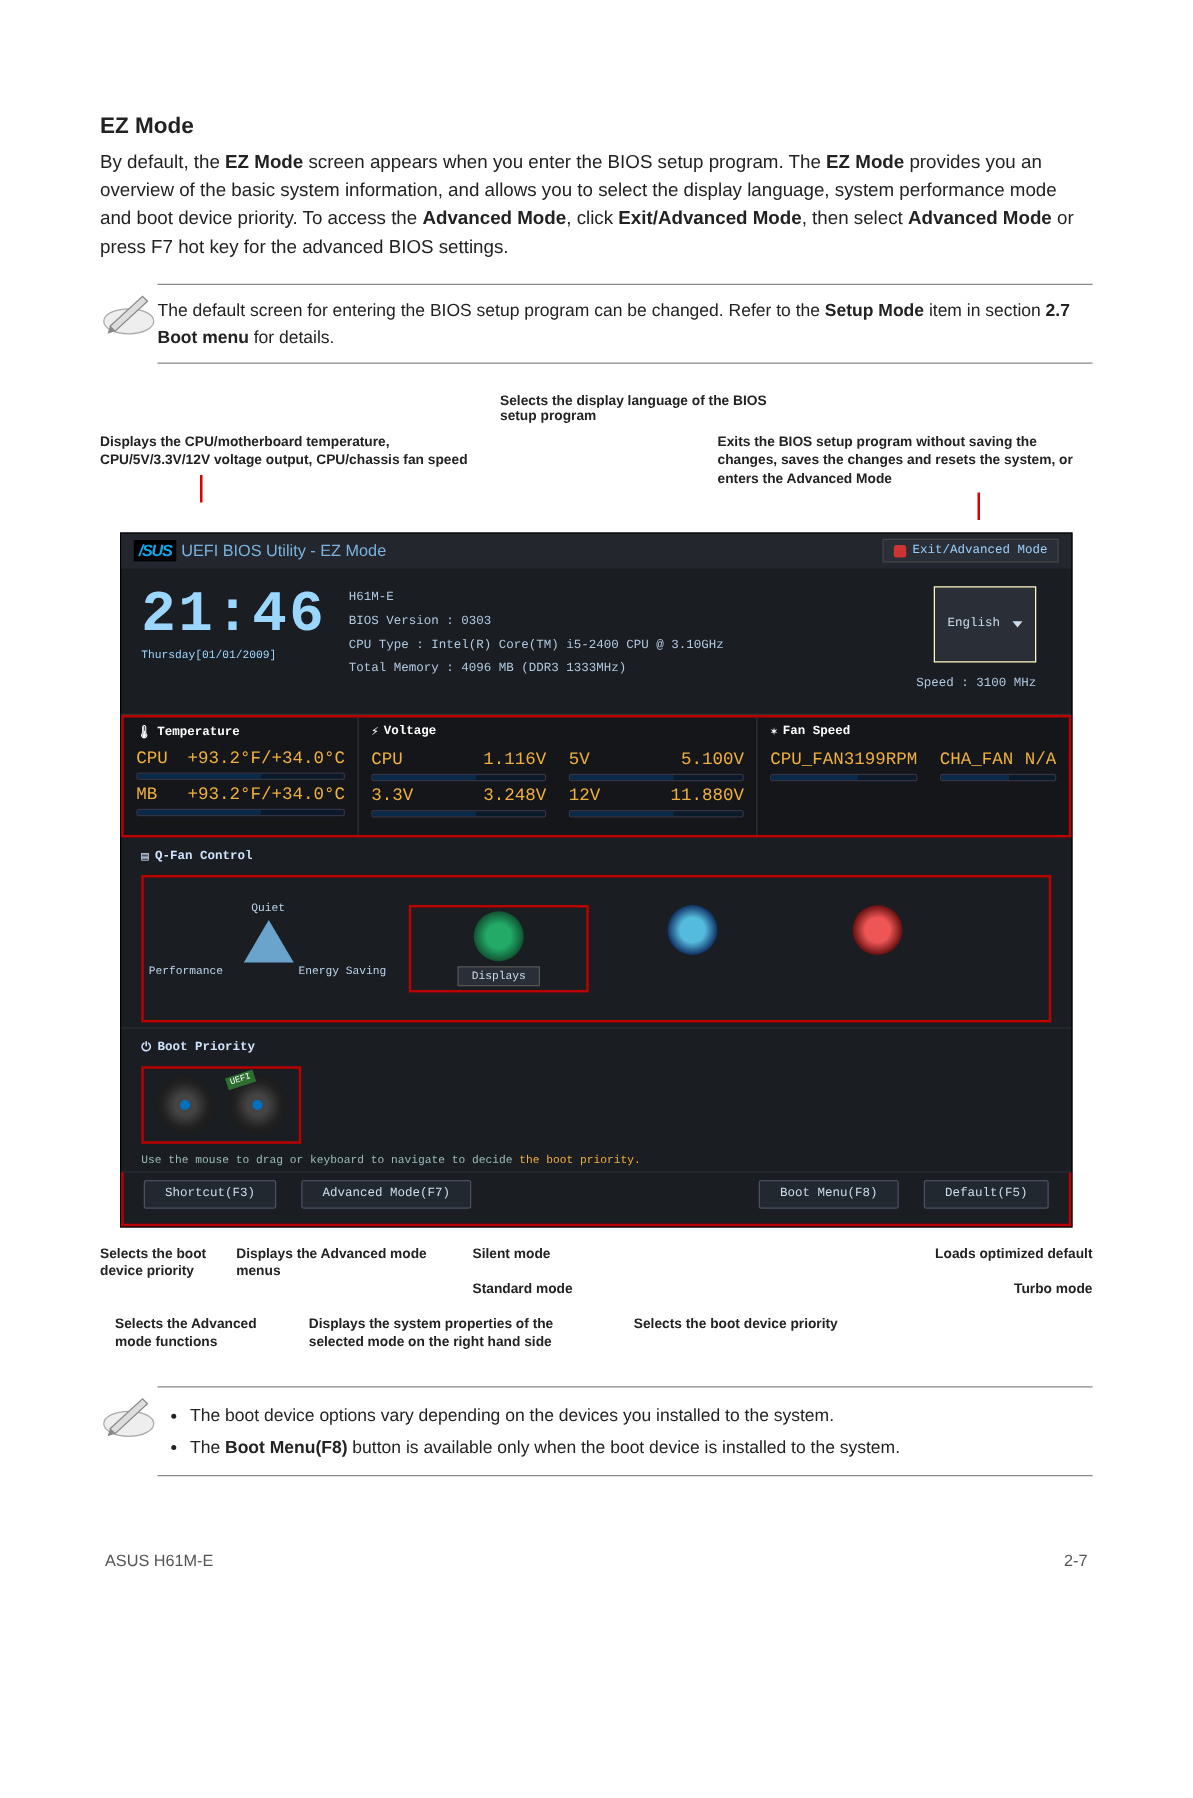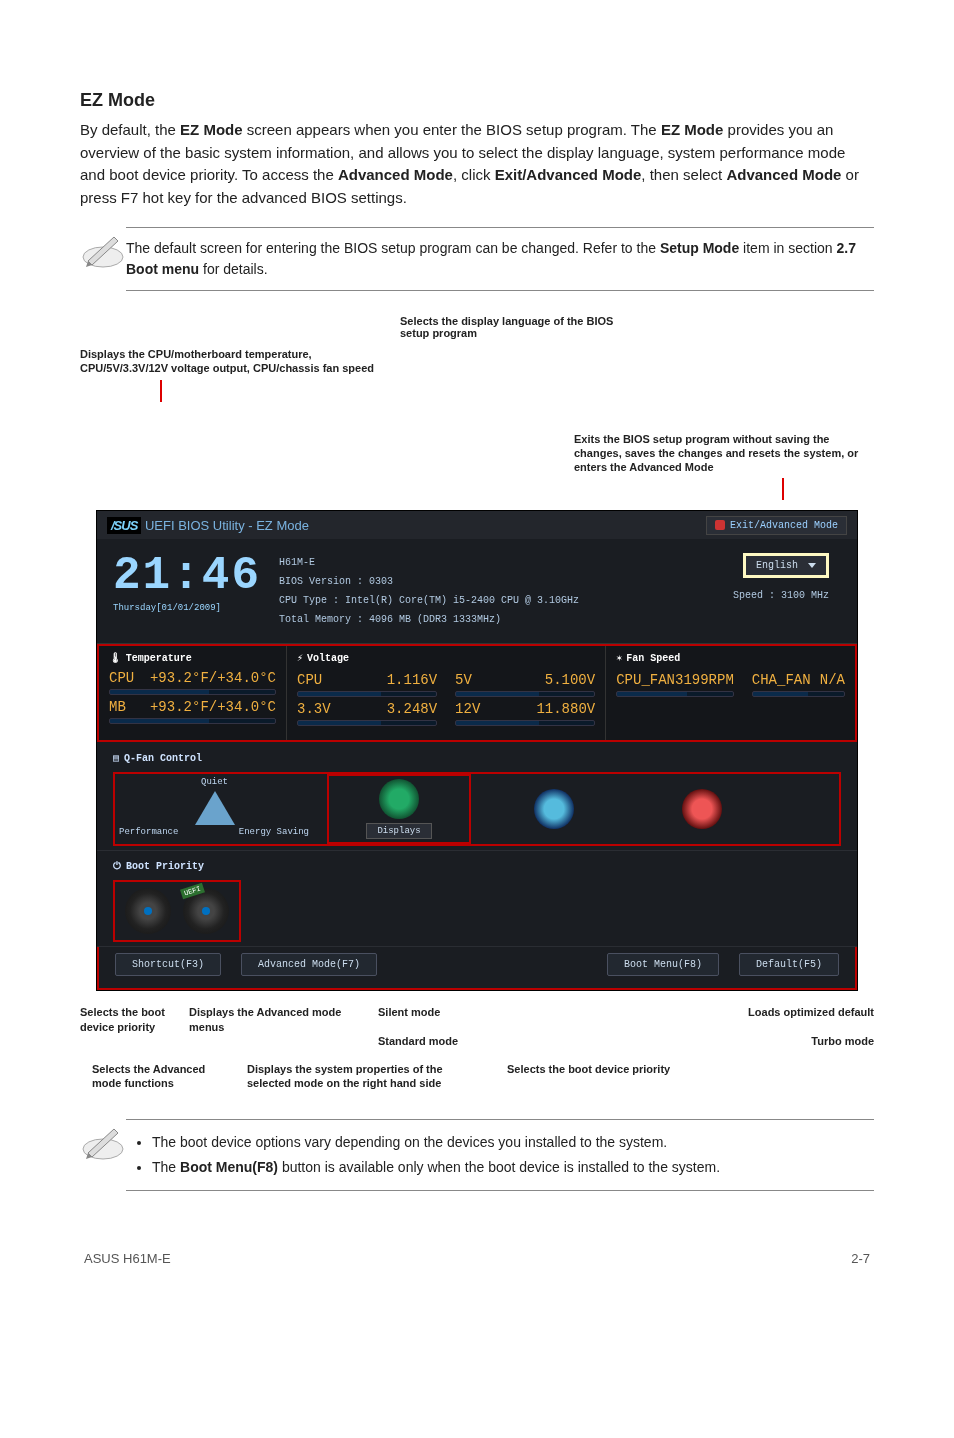--- a/index.html
+++ b/index.html
@@ -8,55 +8,55 @@
   .section-title { font-size: 18px; font-weight: bold; margin-bottom: 8px; }
   .body-text { font-size: 15px; line-height: 1.5; margin-bottom: 18px; }
   .body-text .bold { font-weight: bold; }
   .note-row { display: flex; align-items: flex-start; margin-bottom: 14px; }
   .note-icon { width: 46px; height: 46px; flex-shrink: 0; }
   .note-text { font-size: 14px; line-height: 1.5; border-top: 1px solid #888; border-bottom: 1px solid #888; padding: 10px 0; flex: 1; }
   .note-list { font-size: 14px; line-height: 1.8; border-top: 1px solid #888; border-bottom: 1px solid #888; padding: 10px 0 10px 16px; flex: 1; }
   .note-list li { list-style: disc; margin-left: 10px; }
 
   .callout-area { position: relative; margin-top: 24px; }
-  .callout-top { display: flex; gap: 30px; font-size: 11px; font-weight: bold; line-height: 1.3; margin-bottom: 10px; flex-direction: column; }
+  .callout-top { display: flex; gap: 30px; font-size: 11px; font-weight: bold; line-height: 1.3; margin-bottom: 10px; }
   .callout-col { flex: 1; position: relative; }
   .callout-center { text-align: left; max-width: 230px; margin-left: 60px; margin-bottom: 8px; font-size: 11px; font-weight: bold; }
   .callout-line-red { width: 2px; background: #d00; height: 22px; margin-top: 4px; margin-left: 80px; }
   .callout-line-red.right { margin-left: auto; margin-right: 90px; }
 
   .bios { width: 762px; margin: 0 auto; background: #1a1d22; color: #d0d0d0; font-family: "Courier New", monospace; font-size: 11px; border: 1px solid #000; position: relative; }
   .bios-header { background: #23262c; display: flex; justify-content: space-between; align-items: center; padding: 4px 10px; height: 28px; }
   .bios-logo { font-family: Arial, sans-serif; font-size: 13px; color: #7ab3e0; }
-  .bios-logo .brand { font-weight: bold; color: #7dd3fc; background: #000; padding: 1px 4px; font-style: italic; letter-spacing: -1px; }
+  .bios-logo .brand { font-weight: bold; color: #0ea5e9; background: #000; padding: 1px 4px; font-style: italic; letter-spacing: -1px; }
   .exit-btn { background: #2a2e36; border: 1px solid #444; color: #9bd0ff; padding: 3px 8px; font-size: 10px; display: flex; align-items: center; gap: 5px; }
   .exit-icon { width: 10px; height: 10px; background: #c33; border-radius: 2px; }
 
   .bios-info { display: flex; padding: 14px 16px; gap: 18px; align-items: flex-start; border-bottom: 1px solid #333; }
   .clock { font-family: "Digital", "Courier New", monospace; color: #9bd6ff; font-size: 46px; font-weight: bold; letter-spacing: 2px; line-height: 1; text-align: center; }
   .clock-label { font-size: 9px; color: #9bd6ff; margin-top: 4px; }
   .info-col { color: #b0c8e0; font-size: 10px; line-height: 1.9; }
   .info-right { margin-left: auto; text-align: right; padding-right: 12px; }
-  .lang-select { background: #2a2e36; border: 3px solid #fef9c3; color: #cde; padding: 0 10px; font-size: 10px; display: inline-flex; align-items: center; gap: 10px; margin-bottom: 8px; }
+  .lang-select { background: #2a2e36; border: 1px solid #fef9c3; color: #cde; padding: 20px 10px; font-size: 10px; display: inline-flex; align-items: center; gap: 10px; margin-bottom: 8px; }
   .triangle-down { width:0; height:0; border-left:4px solid transparent; border-right:4px solid transparent; border-top:5px solid #cde; }
 
   .stats-row { display: flex; background: #14161a; border-top: 2px solid #b00; border-bottom: 2px solid #b00; }
   .stats-box { padding: 6px 10px 10px 10px; border-right: 1px solid #333; position: relative; }
   .stats-box.temp { width: 25%; border-left: 2px solid #b00; }
   .stats-box.volt { width: 42%; }
   .stats-box.fan { width: 33%; border-right: 2px solid #b00; }
   .stats-title { color: #fff; font-weight: bold; font-size: 10px; margin-bottom: 6px; display: flex; align-items: center; gap: 4px; }
   .stat-line { display: flex; justify-content: space-between; color: #f0b040; font-size: 14px; margin: 2px 0 6px 0; }
   .stat-bar { height: 6px; background: linear-gradient(to right, #0a2a4a 60%, #0a1a2a 60%); border: 1px solid #334; border-radius: 2px; margin-top: -3px; margin-bottom: 4px; }
   .volt-cols { display: flex; gap: 18px; }
   .volt-sub { flex:1; }
 
   .qfan { padding: 10px 16px 4px 16px; border-bottom: 1px solid #2a2d33; }
   .panel-title { color: #cfe3ff; font-size: 10px; font-weight: bold; margin-bottom: 8px; display:flex; align-items:center; gap:5px;}
-  .perf-row { display: flex; gap: 18px; align-items: center; border: 2px solid #b00; padding: 0 4px; }
+  .perf-row { display: flex; gap: 18px; border: 2px solid #b00; padding: 22px 4px; }
   .triangle-widget { width: 190px; height: 60px; position: relative; }
   .tw-label { position:absolute; font-size: 9px; color:#bcd4ee; }
   .tw-label.top { top: -2px; left: 82px; }
   .tw-label.left { bottom: 2px; left: 0; }
   .tw-label.right { bottom: 2px; right: 0; }
   .big-triangle { width:0;height:0;border-left:20px solid transparent;border-right:20px solid transparent;border-bottom:34px solid #6aa3cc;position:absolute;left:76px;top:12px;}
   .fan-icon { width: 40px; height: 40px; border-radius: 50%; position: relative; }
   .fan-icon.green { background: radial-gradient(circle,#2a6 35%,#153 70%); }
   .fan-icon.blue  { background: radial-gradient(circle,#5bd 35%,#136 70%); }
   .fan-icon.red   { background: radial-gradient(circle,#e55 35%,#611 70%); }
@@ -259,20 +259,23 @@
           </div>
         <div class="boot-icons">
           <div class="disk">
               <div class="disk-hole"></div>
             </div>
           <div class="disk">
             <span class="uefi-tag">UEFI</span>
             <div class="disk-hole"></div>
           </div>
         </div>
+        <div class="boot-hint">
+          <span>Use the mouse to drag or keyboard to navigate to decide </span><span class="hl">the boot priority.</span>
+        </div>
       </div>
 
       <div class="bottom-bar">
         <div class="bottom-left">
           <span class="bar-btn">Shortcut(F3)</span>
           <span class="bar-btn">Advanced Mode(F7)</span>
         </div>
         <div class="bottom-right">
           <span class="bar-btn">Boot Menu(F8)</span>
           <span class="bar-btn">Default(F5)</span>

